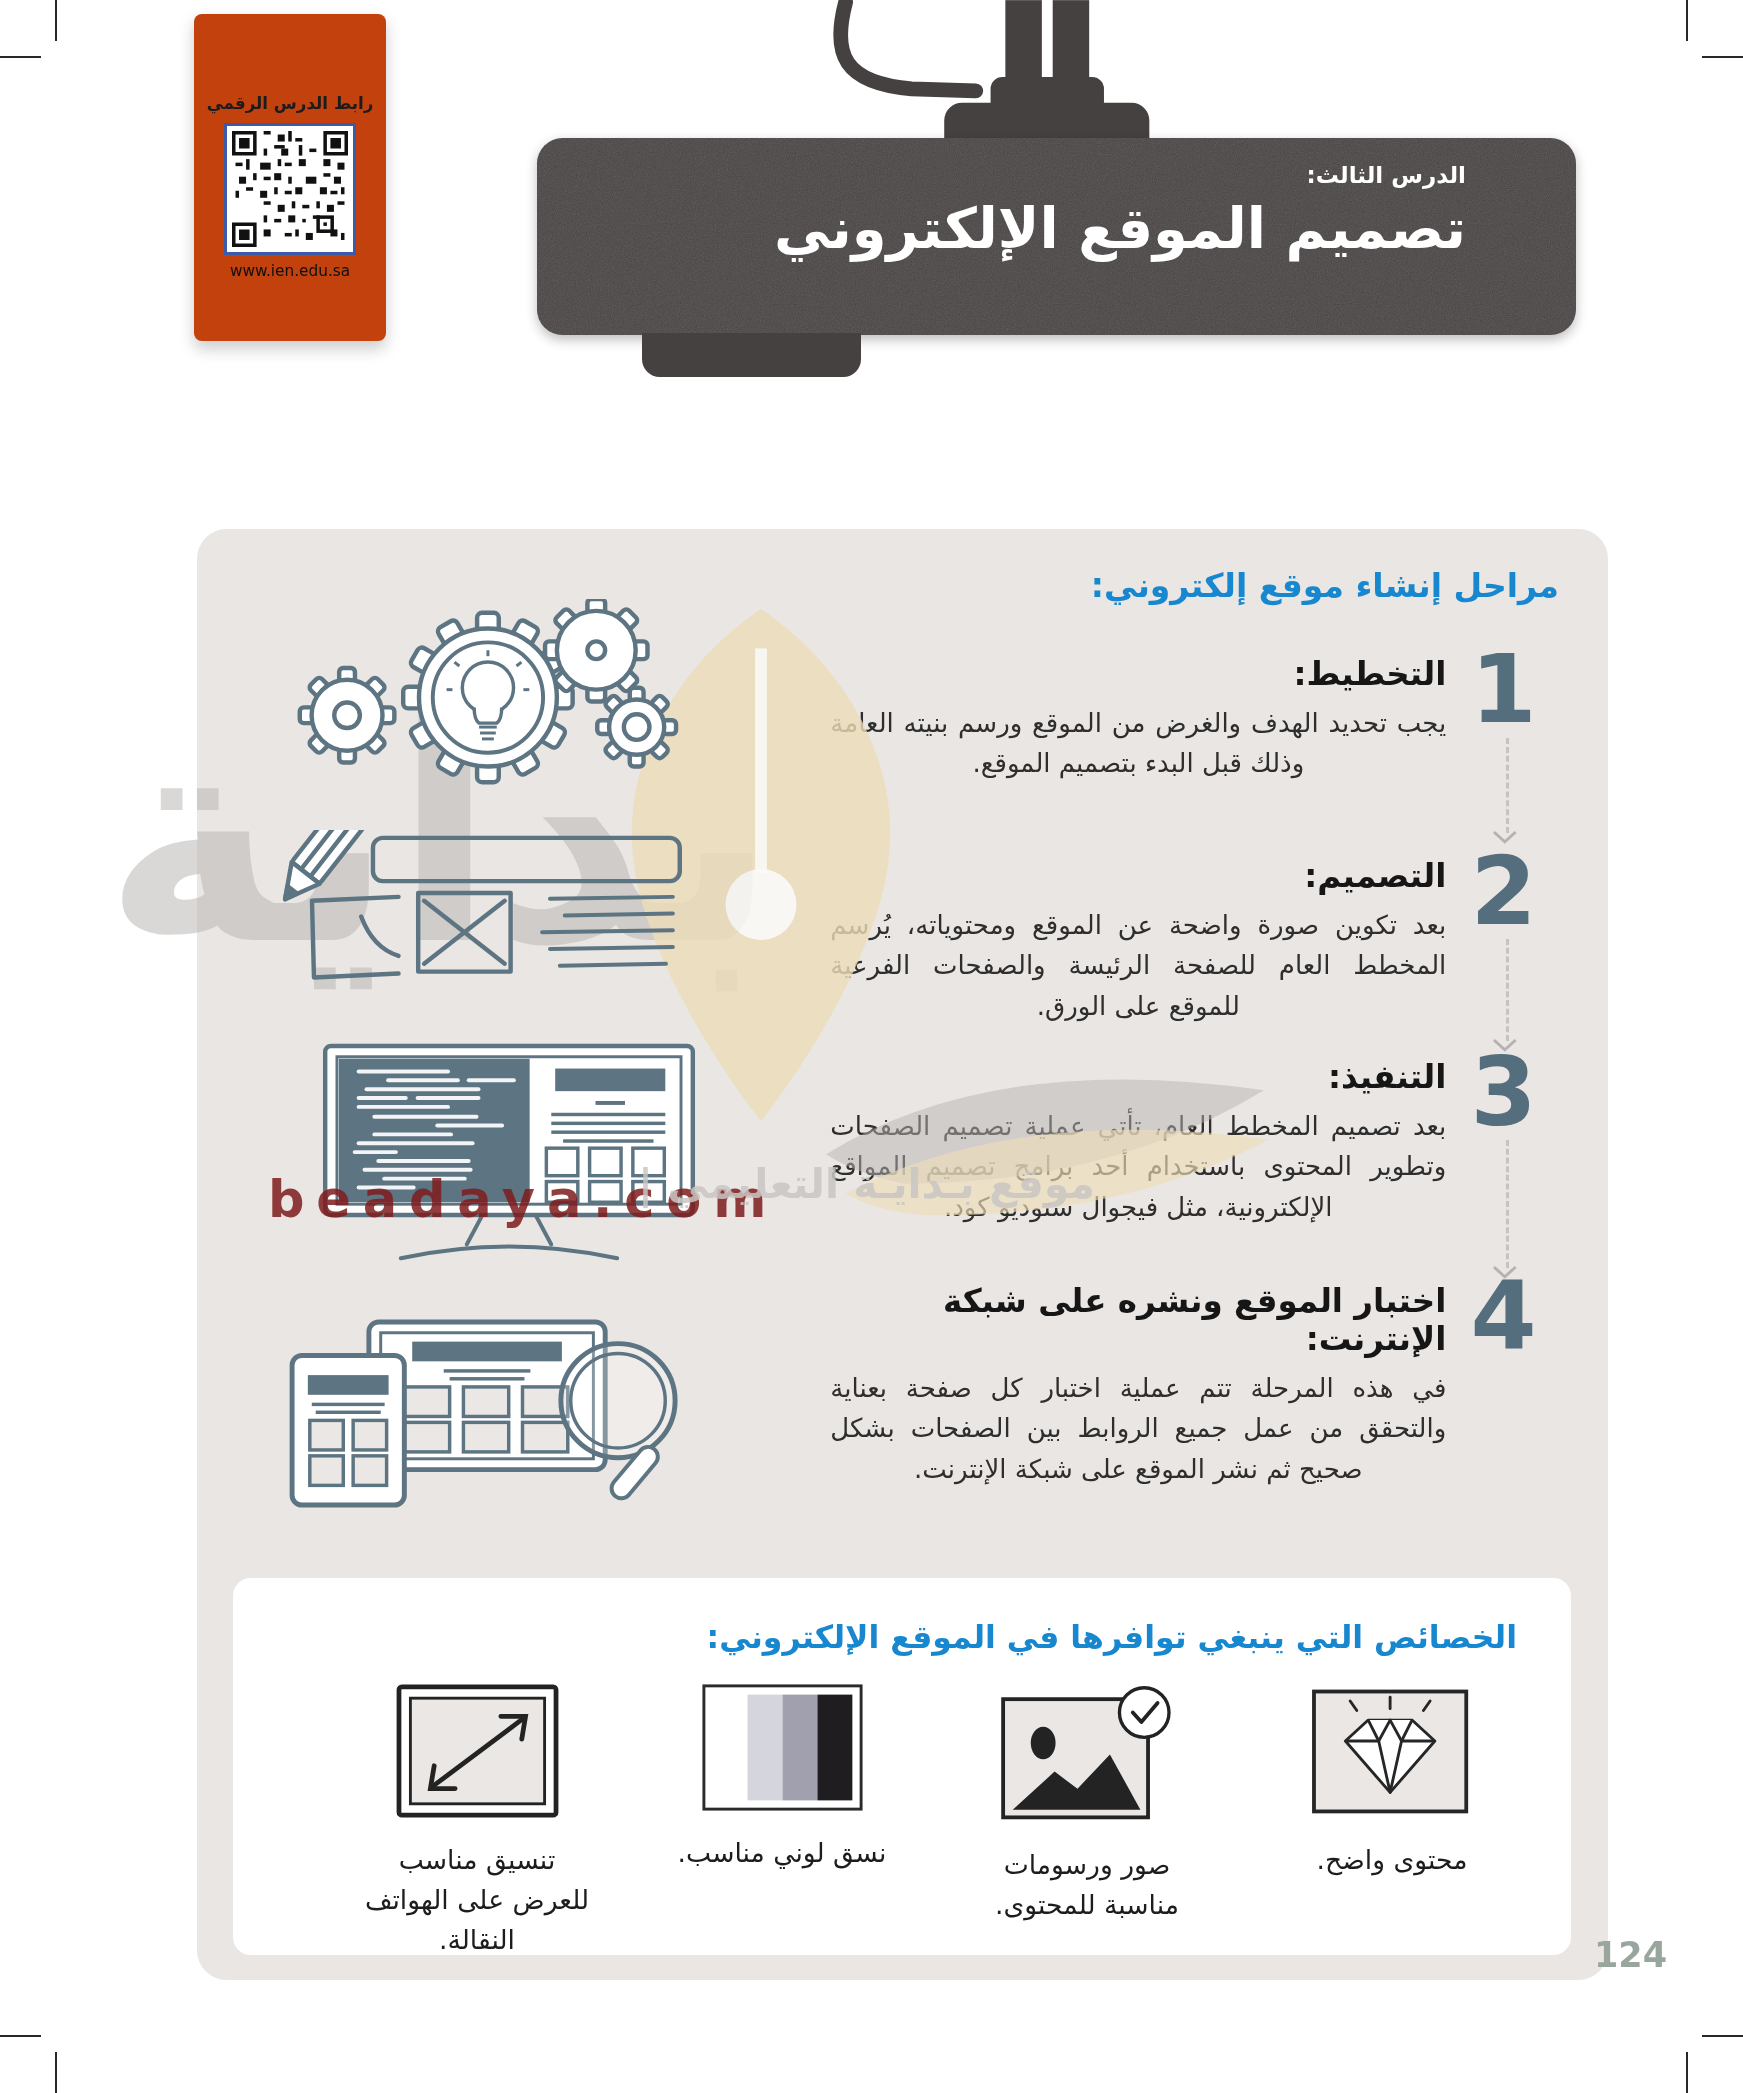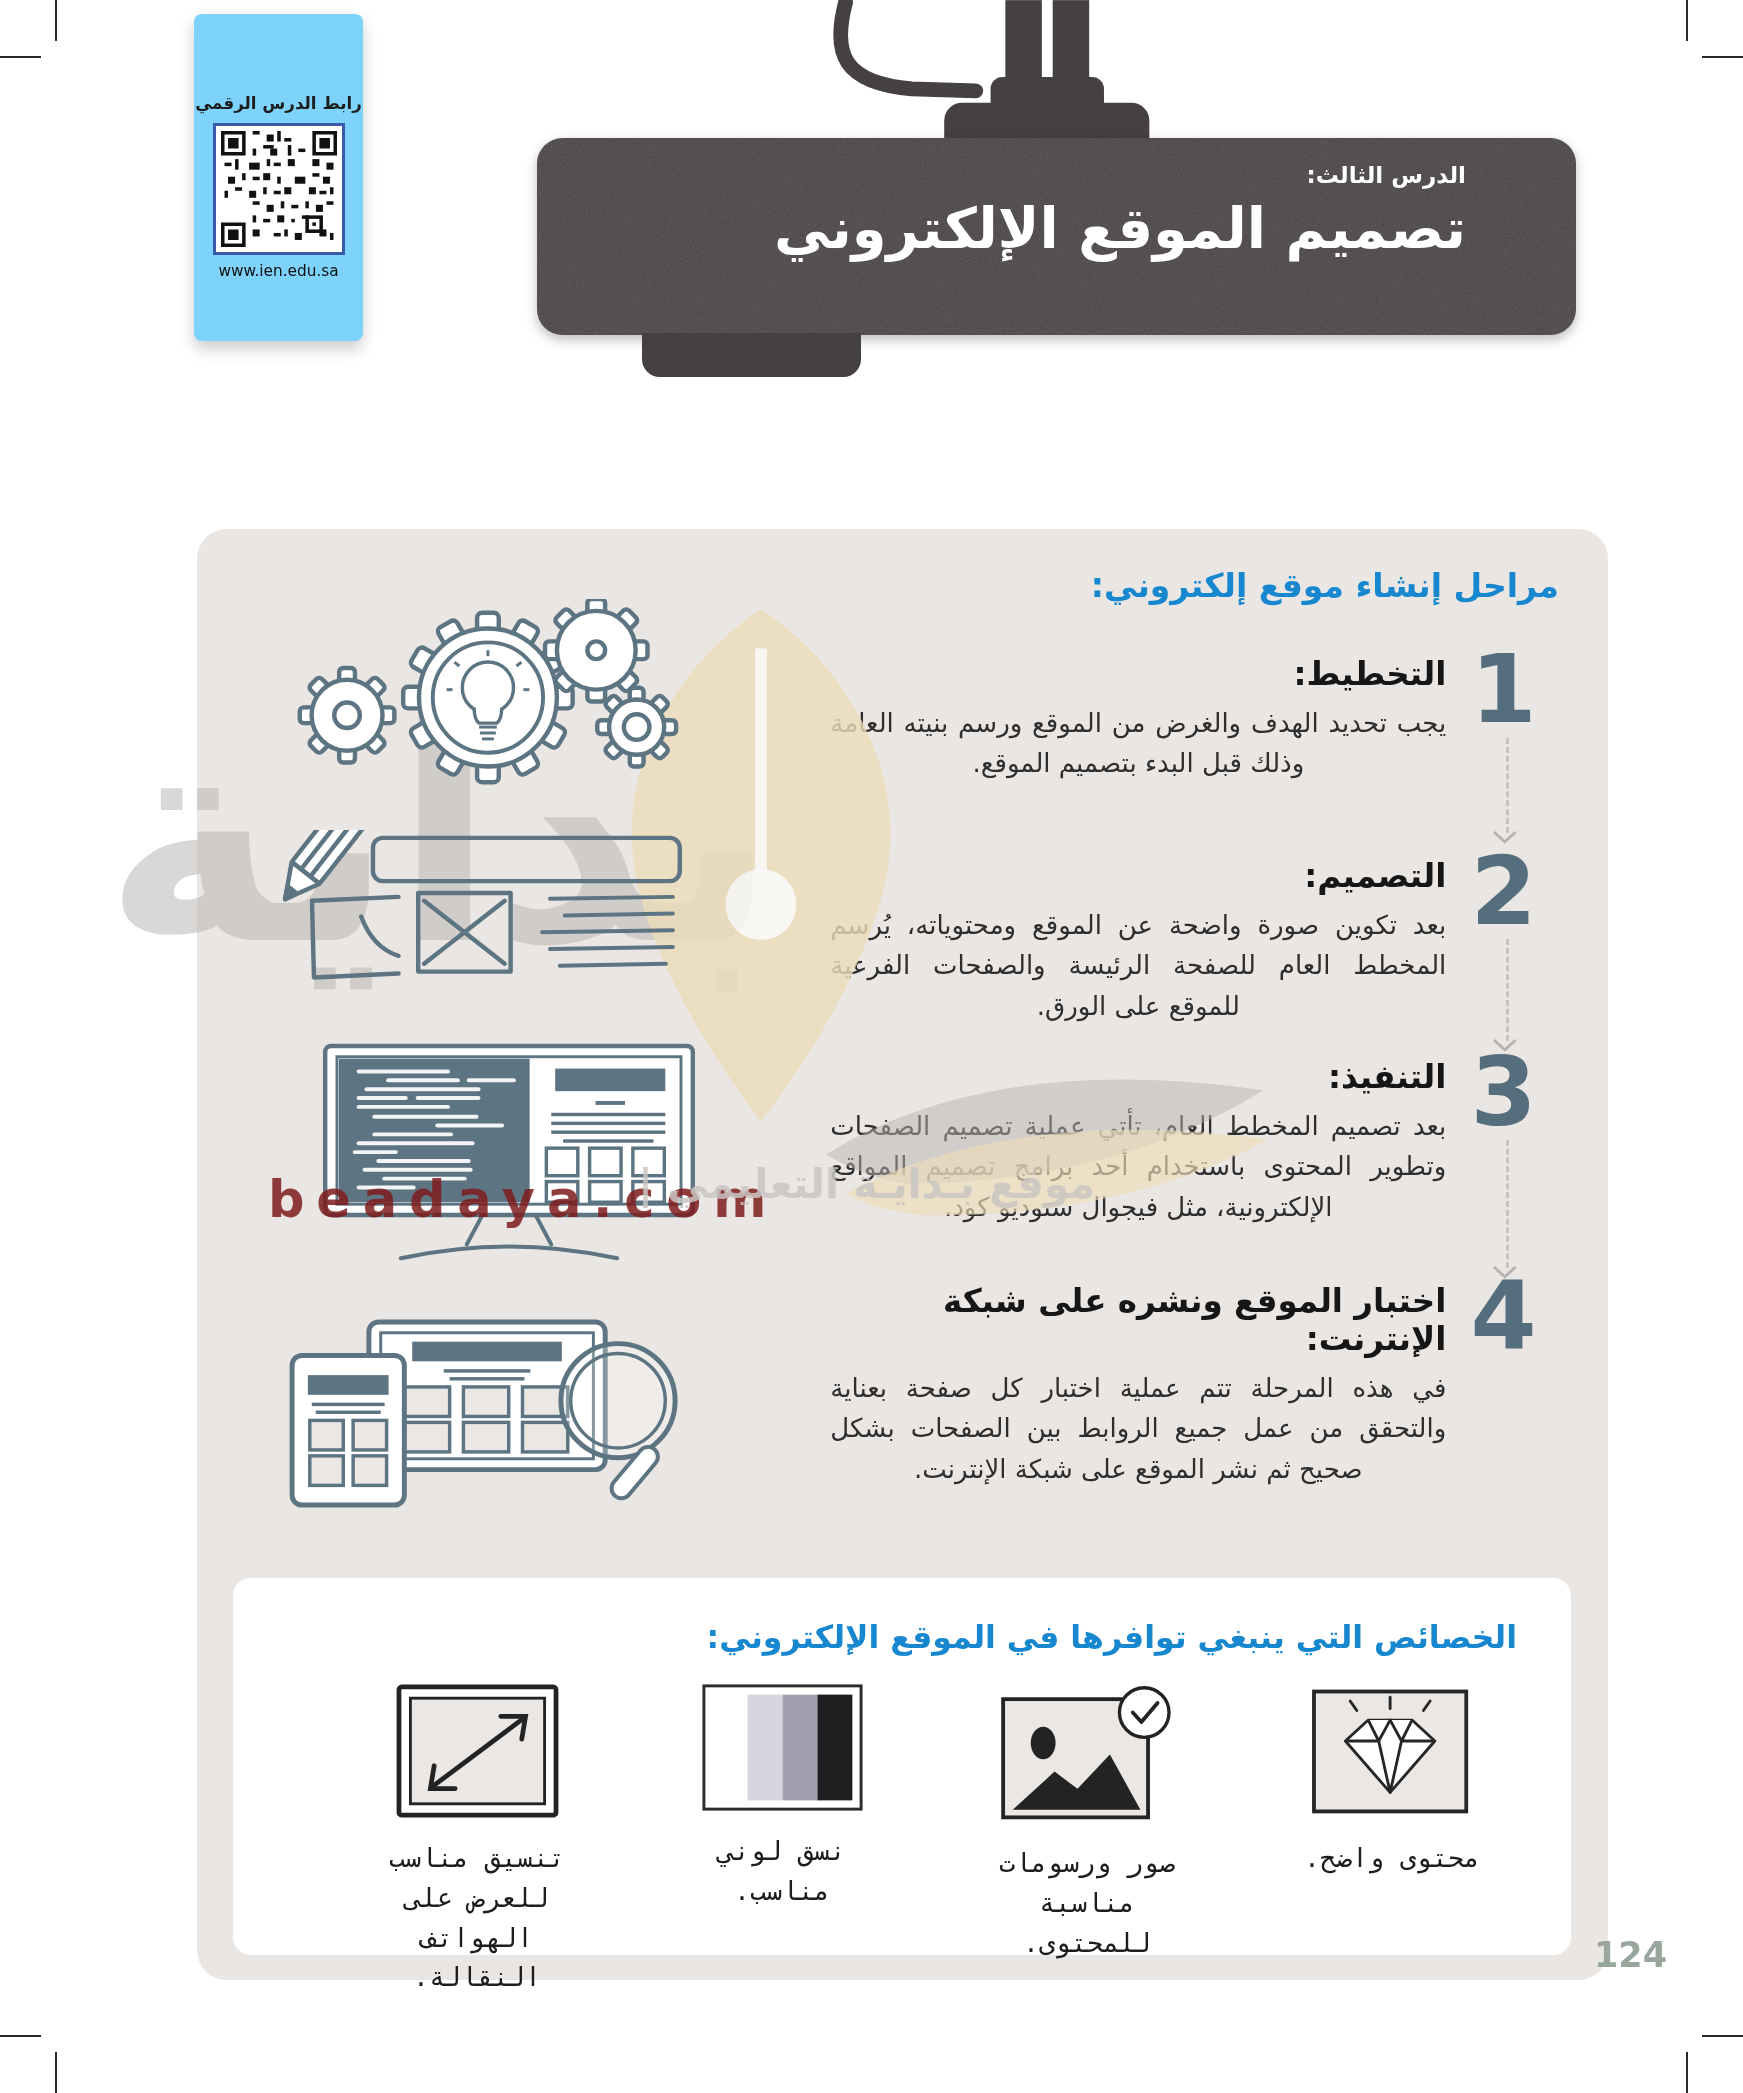--- a/index.html
+++ b/index.html
@@ -4,21 +4,21 @@
 <style>
   html,body{margin:0;padding:0;background:#ffffff;}
   .page{position:relative;width:1744px;height:2093px;background:#ffffff;overflow:hidden;
         font-family:"DejaVu Sans",sans-serif;}
   .abs{position:absolute;}
 
   
   .crop{position:absolute;background:#2b2726;}
 
   
-  .qr-card{position:absolute;left:194px;top:13.8px;width:169px;height:327px;background:#7dd3fc;
+  .qr-card{position:absolute;left:194px;top:13.8px;width:192px;height:327px;background:#c2410c;
            border-radius:7.9px;box-shadow:0 7.9px 15.8px rgba(0,0,0,.20);text-align:center;}
   .qr-label{margin-top:79px;font-size:16.7px;font-weight:bold;color:#1c1c1c;direction:rtl;}
   .qr-frame{width:126px;height:126px;margin:9.9px auto 0;border:3px solid #3a5ba9;background:#fff;
             display:flex;align-items:center;justify-content:center;}
   .qr-url{margin-top:6.9px;font-size:15.3px;color:#101010;font-family:"DejaVu Sans",sans-serif;}
 
   
   .banner{position:absolute;left:537px;top:138px;width:1039px;height:197px;background:#454140;
           border-radius:25.6px;box-shadow:0 4.9px 11.8px rgba(0,0,0,.25);}
   .banner-tab{position:absolute;left:642px;top:333px;width:219px;height:44px;background:#454140;
@@ -54,21 +54,21 @@
   .wm-latin{position:absolute;left:268px;top:1170px;font-size:51px;font-weight:bold;color:#7f1d1d;
             opacity:.85;letter-spacing:11.8px;}
   .wm-ar{position:absolute;left:638px;top:1160px;font-size:41px;font-weight:bold;color:#c9c6c3;
          opacity:.85;direction:rtl;}
 
   
   .features{position:absolute;left:233px;top:1578px;width:1338px;height:377px;background:#fff;border-radius:17.7px;}
   .features-heading{position:absolute;top:41px;right:54px;direction:rtl;font-size:31.5px;font-weight:bold;}
   .feature-row{position:absolute;top:104px;left:0;right:0;display:flex;flex-direction:row-reverse;
                justify-content:space-between;padding:0 61px 0 126px;}
-  .feature{width:236px;text-align:center;font-family:Liberation Mono, monospace;}
+  .feature{width:236px;text-align:center;}
   .feature-label{margin-top:15.8px;font-size:26.6px;color:#1d1d1d;direction:rtl;line-height:1.5;}
 
   .page-num{position:absolute;left:1594px;top:1935px;font-size:35px;font-weight:bold;color:#99a69e;}
 
   .illus{position:absolute;}
 </style>
 </head>
 <body>
 
 <div class="page">

